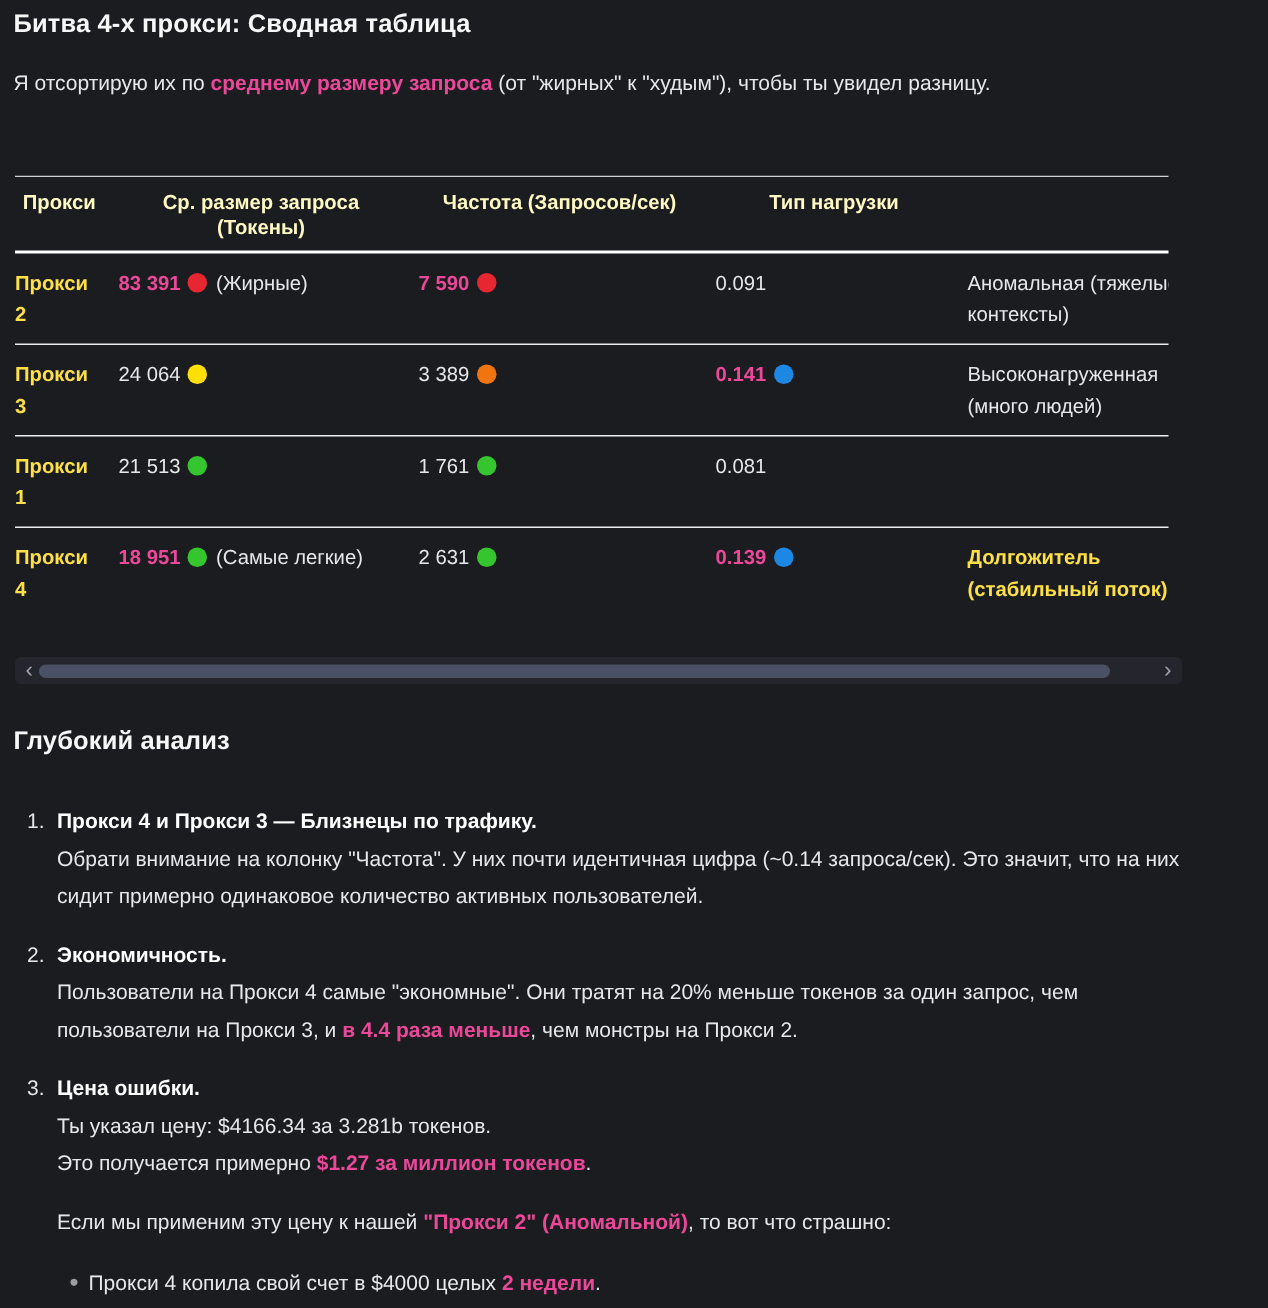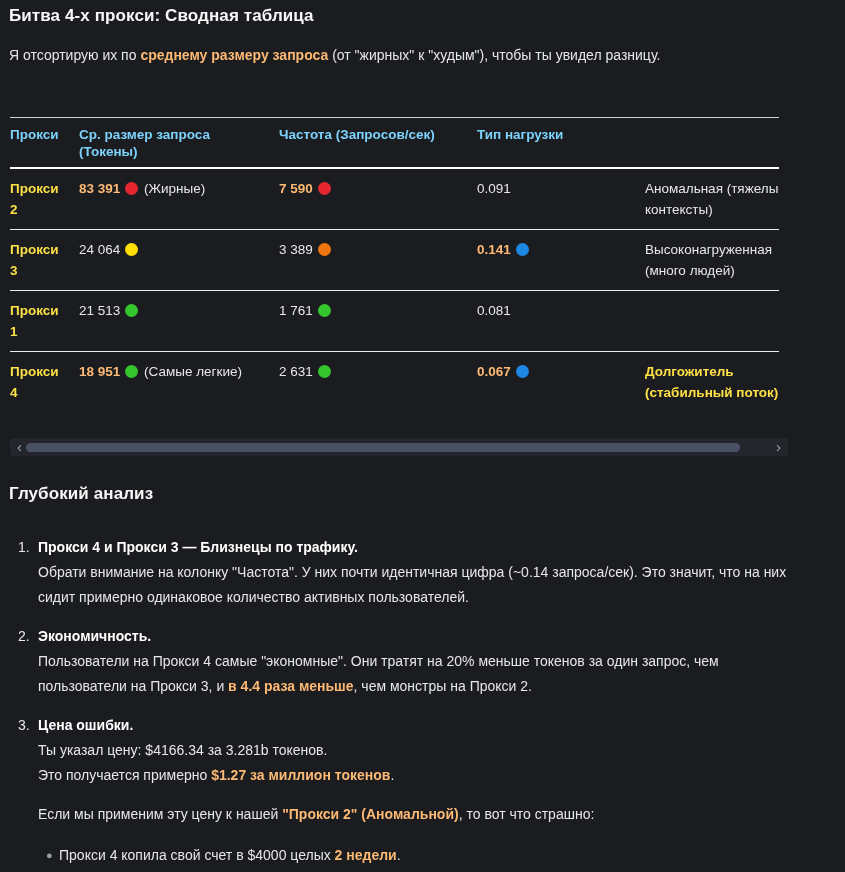--- a/index.html
+++ b/index.html
@@ -11,21 +11,21 @@
     font-size: 14px;
   }
   .content { padding: 6px 0 0 9px; }
   h1, h2 {
     color: #f7f7f8;
     font-size: 17px;
     font-weight: bold;
     letter-spacing: .1px;
   }
   .intro { margin-top: 17px; line-height: 25px; }
-  b { color: #fdba74; font-weight: bold; }
+  b { color: #ec4899; font-weight: bold; }
 
   
   .table-wrap {
     margin-top: 49px;
     margin-left: 1px;
     width: 769px;
     overflow: hidden;
   }
   .ptable {
     width: 795px;
@@ -33,21 +33,21 @@
     border-top: 1px solid #cfd0d2;
   }
   .trow, .thead-row {
     display: grid;
     grid-template-columns: 69px 200px 198px 168px 160px;
   }
   .thead-row { border-bottom: 2px solid #ffffff; }
   .trow { border-bottom: 1.5px solid #ebecee; }
   .trow:last-child { border-bottom: none; padding-bottom: 6px; }
   .cell { padding: 7px 10px 7px 0; line-height: 21px; }
-  .th { font-weight: bold; color: #7dd3fc; line-height: 17px; padding: 8px 10px 7px 0; }
+  .th { font-weight: bold; color: #fef9c3; line-height: 17px; padding: 8px 10px 7px 0; text-align: center; }
   .trow .cell { padding-top: 9px; padding-bottom: 9px; }
   .col1 { font-weight: bold; color: #fde047; }
   .dot {
     display: inline-block;
     width: 13px; height: 13px;
     border-radius: 50%;
     vertical-align: -2px;
     margin: 0 2px 0 5px;
   }
   .loadbold { font-weight: bold; color: #fde047; }
@@ -133,21 +133,21 @@
           <div class="trow">
             <div class="cell col1">Прокси 1</div>
             <div class="cell"><span>21&nbsp;513</span><span class="dot" style="background: rgb(52, 197, 47);"></span></div>
             <div class="cell"><span>1&nbsp;761</span><span class="dot" style="background: rgb(52, 197, 47);"></span></div>
             <div class="cell"><span>0.081</span></div>
           </div>
           <div class="trow">
             <div class="cell col1">Прокси 4</div>
             <div class="cell"><b>18&nbsp;951</b><span class="dot" style="background: rgb(52, 197, 47);"></span><span> (Самые легкие)</span></div>
             <div class="cell"><span>2&nbsp;631</span><span class="dot" style="background: rgb(52, 197, 47);"></span></div>
-            <div class="cell"><b>0.067</b><span class="dot" style="background: rgb(29, 135, 228);"></span></div>
+            <div class="cell"><b>0.139</b><span class="dot" style="background: rgb(29, 135, 228);"></span></div>
             <div class="cell loadbold">Долгожитель (стабильный поток)</div>
           </div>
         </div>
     </div>
   </div>
 
   <div class="hscroll">
     <span class="chev">‹</span>
     <span class="thumb"></span>
     <span class="chev">›</span>

